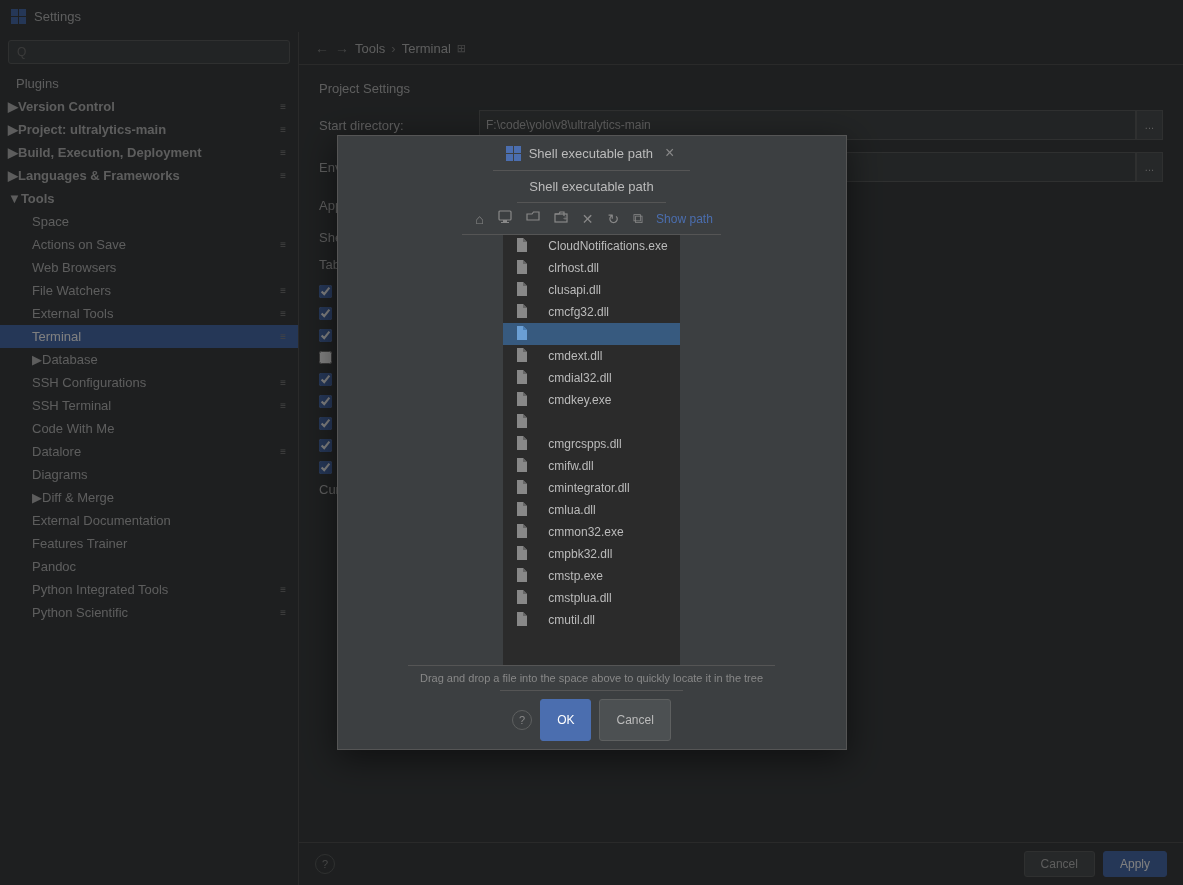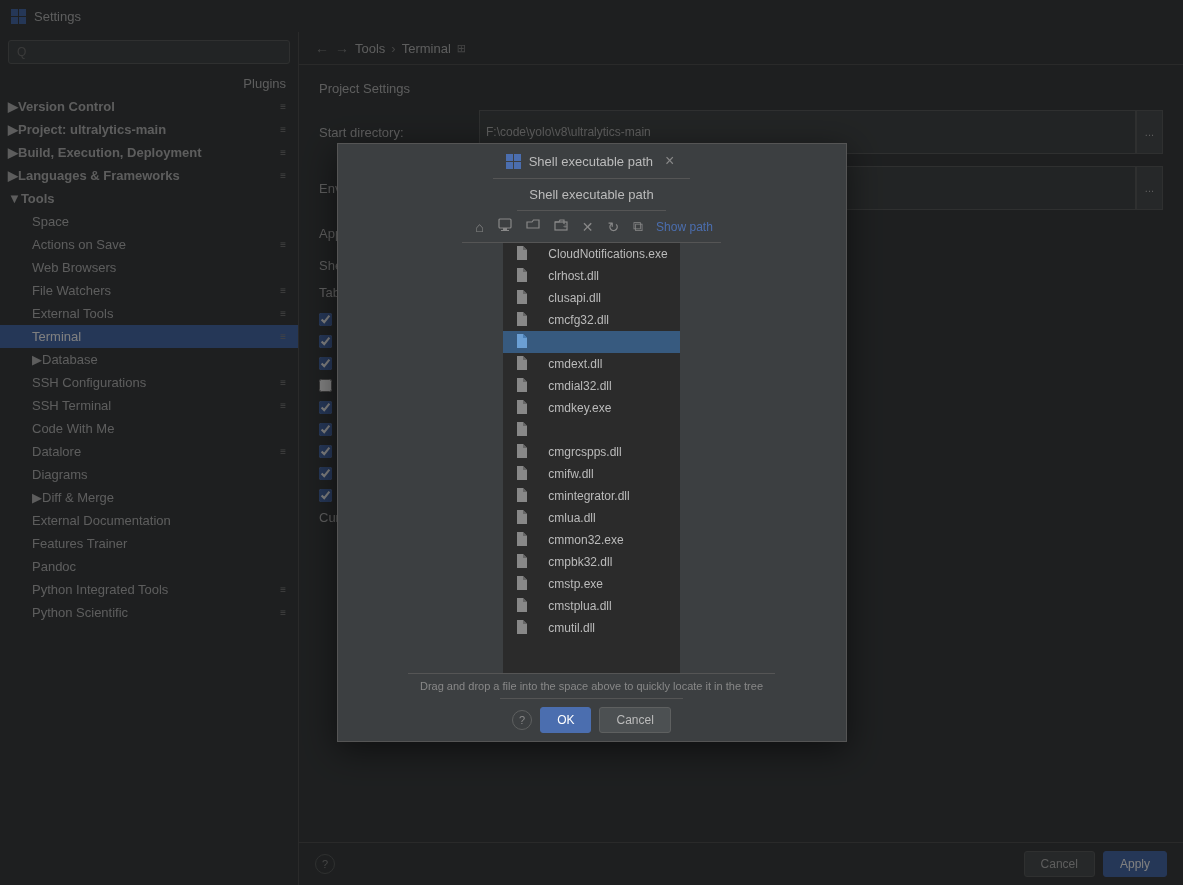--- a/index.html
+++ b/index.html
@@ -12,21 +12,21 @@
     .title-bar-icon { width: 16px; height: 16px; }
     .title-bar-title { color: #bbbbbb; font-size: 13px; }
 
     .main-content { display: flex; flex: 1; overflow: hidden; }
 
     
     .sidebar { width: 299px; background: #3c3f41; display: flex; flex-direction: column; border-right: 1px solid #555; overflow-y: auto; }
     .sidebar-search { margin: 8px; }
     .sidebar-search input { width: 100%; background: #45494a; border: 1px solid #5e6060; color: #bbbbbb; padding: 4px 8px; font-size: 12px; border-radius: 3px; outline: none; }
 
-    .sidebar-item { padding: 4px 12px 4px 2px; cursor: pointer; display: flex; align-items: center; justify-content: flex-end; color: #bbbbbb; }
+    .sidebar-item { padding: 4px 12px 4px 16px; cursor: pointer; display: flex; align-items: center; justify-content: flex-start; color: #bbbbbb; }
     .sidebar-item.active { background: #4b6eaf; color: #ffffff; }
     .sidebar-item.group { font-weight: bold; padding-left: 8px; }
     .sidebar-item.child { padding-left: 32px; }
     .sidebar-badge { font-size: 10px; color: #888; }
 
     
     .right-panel { flex: 1; background: #3c3f41; display: flex; flex-direction: column; overflow: hidden; }
 
     .breadcrumb { display: flex; align-items: center; padding: 8px 16px; gap: 6px; border-bottom: 1px solid #555; }
     .breadcrumb-text { color: #bbbbbb; }
@@ -35,21 +35,21 @@
     .breadcrumb-icon { color: #888; font-size: 11px; }
     .nav-btn { background: none; border: none; color: #888; cursor: pointer; font-size: 14px; }
 
     .settings-content { flex: 1; padding: 16px 20px; overflow-y: auto; position: relative; }
     .section-title { color: #bbbbbb; font-size: 13px; margin-bottom: 14px; font-weight: normal; }
 
     .form-row { display: flex; align-items: center; margin-bottom: 12px; }
     .form-label { width: 160px; color: #bbbbbb; flex-shrink: 0; }
     .form-input { flex: 1; background: #45494a; border: 1px solid #5e6060; color: #bbbbbb; padding: 3px 6px; font-size: 12px; }
     .form-input-with-btn { display: flex; flex: 1; }
-    .form-input-with-btn input { flex: 1; background: #45494a; border: 1px solid #5e6060; color: #bbbbbb; padding: 14px 6px; font-size: 12px; }
+    .form-input-with-btn input { flex: 1; background: #45494a; border: 1px solid #5e6060; color: #bbbbbb; padding: 7px 6px; font-size: 12px; }
     .form-btn { background: #4c5052; border: 1px solid #5e6060; color: #bbbbbb; padding: 2px 8px; cursor: pointer; font-size: 11px; }
 
     .app-settings-title { color: #bbbbbb; font-size: 13px; margin: 16px 0 12px 0; font-weight: normal; }
 
     .checkbox-row { display: flex; align-items: center; margin-bottom: 8px; gap: 8px; }
     .checkbox-row input[type=checkbox] { accent-color: #4b6eaf; }
     .checkbox-label { color: #bbbbbb; font-size: 12px; }
 
     .shell-row { display: flex; align-items: center; margin-bottom: 8px; gap: 8px; }
     .shell-label { width: 160px; color: #bbbbbb; flex-shrink: 0; }
@@ -84,21 +84,21 @@
 
     .file-list { height: 430px; overflow-y: auto; background: #2b2b2b; }
     .file-item { display: flex; align-items: center; padding: 3px 12px; gap: 21px; cursor: pointer; color: #bbbbbb; font-size: 12px; }
     .file-item.selected { background: #375a7f; color: #ffffff; }
     .file-icon { color: #888; font-size: 11px; flex-shrink: 0; }
     .file-name { flex: 1; }
 
     .file-dialog-hint { padding: 6px 12px; color: #888; font-size: 11px; text-align: center; border-top: 1px solid #555; background: #3c3f41; }
 
     .file-dialog-footer { display: flex; justify-content: flex-end; align-items: center; padding: 8px 12px; gap: 8px; border-top: 1px solid #555; background: #3c3f41; }
-    .dialog-btn { background: #4c5052; border: 1px solid #5e6060; color: #bbbbbb; padding: 5px 16px; cursor: pointer; font-size: 12px; border-radius: 3px; }
+    .dialog-btn { background: #4c5052; border: 1px solid #5e6060; color: #bbbbbb; padding: 13px 16px; cursor: pointer; font-size: 12px; border-radius: 3px; }
     .dialog-btn.primary { background: #4b6eaf; border-color: #4b6eaf; color: #ffffff; }
     .dialog-help { background: none; border: 1px solid #5e6060; border-radius: 50%; width: 20px; height: 20px; color: #888; font-size: 11px; cursor: pointer; display: flex; align-items: center; justify-content: center; margin-right: auto; }
 
     
     ::-webkit-scrollbar { width: 8px; }
     ::-webkit-scrollbar-track { background: #3c3f41; }
     ::-webkit-scrollbar-thumb { background: #555; border-radius: 2px; }
   </style>
 </head>
 <body>

